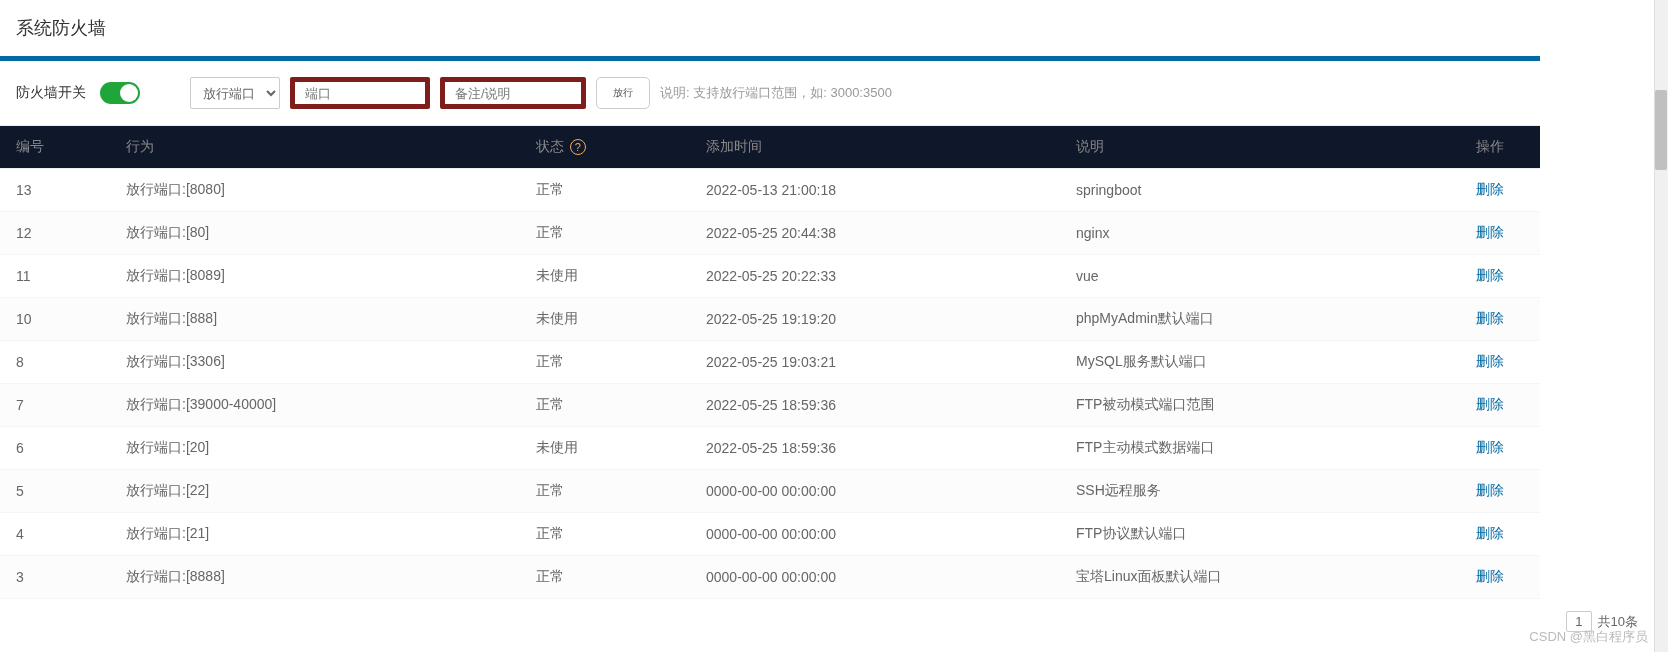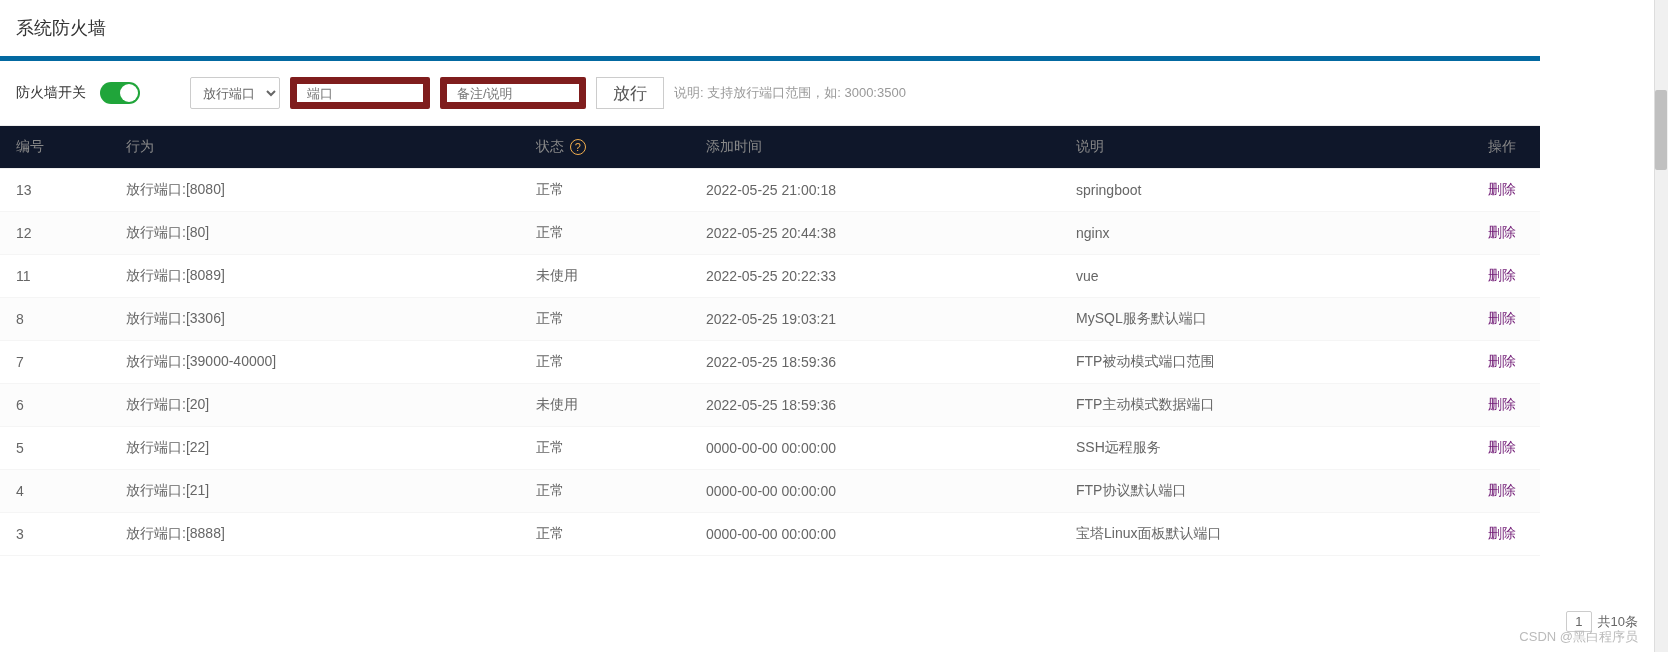--- a/index.html
+++ b/index.html
@@ -4,37 +4,37 @@
   <style>
     * { box-sizing: border-box; margin: 0; padding: 0; }
     body { font-family: "Microsoft YaHei", Arial, sans-serif; font-size: 14px; color: #666; background: #fff; width: 1668px; height: 652px; position: relative; overflow: hidden; }
     .header { padding: 16px; border-bottom: 5px solid #0369a1; }
     .header h2 { font-size: 18px; font-weight: normal; color: #333; }
     .toolbar { padding: 16px; display: flex; align-items: center; gap: 10px; border-bottom: 1px solid #eee; }
     .switch-label { color: #333; margin-right: 4px; }
     .switch { position: relative; width: 40px; height: 22px; background: #20a53a; border-radius: 11px; cursor: pointer; margin-right: 40px; }
     .switch::after { content: ""; position: absolute; right: 2px; top: 2px; width: 18px; height: 18px; background: #fff; border-radius: 50%; }
     .select { height: 32px; border: 1px solid #ccc; border-radius: 2px; padding: 0 8px; font-size: 13px; color: #666; background: #fff; cursor: pointer; }
-    .input { height: 32px; border: 7px solid #7f1d1d; border-radius: 2px; padding: 0 10px; font-size: 13px; color: #666; width: 140px; }
+    .input { height: 32px; border: 5px solid #7f1d1d; border-radius: 2px; padding: 0 10px; font-size: 13px; color: #666; width: 140px; }
     .input.wide { width: 146px; }
-    .btn { height: 32px; border: 1px solid #ccc; border-radius: 0; padding: 0 16px; font-size: 17px; color: #555; background: #fff; cursor: pointer; }
+    .btn { height: 32px; border: 1px solid #ccc; border-radius: 5px; padding: 0 16px; font-size: 10px; color: #555; background: #fff; cursor: pointer; }
     .hint { color: #999; font-size: 13px; }
     table { width: 100%; border-collapse: collapse; }
     thead tr { background: #0f172a; }
     th { text-align: left; font-weight: normal; color: #888; padding: 12px 16px; border-bottom: 1px solid #eee; }
-    th:last-child, td:last-child { text-align: right; padding-right: 24px; }
+    th:last-child, td:last-child { padding-right: 24px; }
     td { padding: 12px 16px; border-bottom: 1px solid #f5f5f5; color: #666; }
     tbody tr:nth-child(even) { background: #fcfcfc; }
     .help-icon { display: inline-flex; align-items: center; justify-content: center; width: 16px; height: 16px; border: 1px solid #f0ad4e; color: #f0ad4e; border-radius: 50%; font-size: 11px; margin-left: 2px; }
-    .link-delete { color: #701a75; cursor: pointer; text-decoration: none; }
+    .link-delete { color: #0369a1; cursor: pointer; text-decoration: none; }
     .scrollbar-right { position: absolute; right: 0; top: 0; width: 14px; height: 100%; background: #f0f0f0; border-left: 1px solid #ddd; }
     .scrollbar-thumb { position: absolute; right: 1px; top: 90px; width: 12px; height: 80px; background: #c0c0c0; border-radius: 2px; }
     .pagination { position: absolute; bottom: 20px; right: 30px; display: flex; align-items: center; gap: 6px; font-size: 13px; color: #666; }
     .page-num { border: 1px solid #ccc; padding: 2px 8px; border-radius: 2px; }
-    .watermark { position: absolute; bottom: 6px; right: 30px; color: #bbb; font-size: 13px; }
+    .watermark { position: absolute; bottom: 6px; right: 20px; color: #bbb; font-size: 13px; }
     .col-id { width: 110px; }
     .col-behavior { width: 410px; }
     .col-status { width: 170px; }
     .col-time { width: 370px; }
     .col-desc { width: auto; }
     .col-op { width: 80px; }
     .content-wrap { width: 1540px; }
   </style>
 </head>
 <body>
@@ -68,38 +68,46 @@
         <th class="col-time">添加时间</th>
         <th class="col-desc">说明</th>
         <th class="col-op">操作</th>
       </tr>
     </thead>
     <tbody id="tbody">
         <tr>
           <td>13</td>
           <td>放行端口:[8080]</td>
           <td>正常</td>
-          <td>2022-05-25 21:00:18</td>
+          <td>2022-05-13 21:00:18</td>
           <td>springboot</td>
           <td><a class="link-delete">删除</a></td>
         </tr>
         <tr>
           <td>12</td>
           <td>放行端口:[80]</td>
           <td>正常</td>
           <td>2022-05-25 20:44:38</td>
           <td>nginx</td>
           <td><a class="link-delete">删除</a></td>
         </tr>
         <tr>
           <td>11</td>
           <td>放行端口:[8089]</td>
           <td>未使用</td>
           <td>2022-05-25 20:22:33</td>
           <td>vue</td>
+          <td><a class="link-delete">删除</a></td>
+        </tr>
+        <tr>
+          <td>10</td>
+          <td>放行端口:[888]</td>
+          <td>未使用</td>
+          <td>2022-05-25 19:19:20</td>
+          <td>phpMyAdmin默认端口</td>
           <td><a class="link-delete">删除</a></td>
         </tr>
         <tr>
           <td>8</td>
           <td>放行端口:[3306]</td>
           <td>正常</td>
           <td>2022-05-25 19:03:21</td>
           <td>MySQL服务默认端口</td>
           <td><a class="link-delete">删除</a></td>
         </tr>

